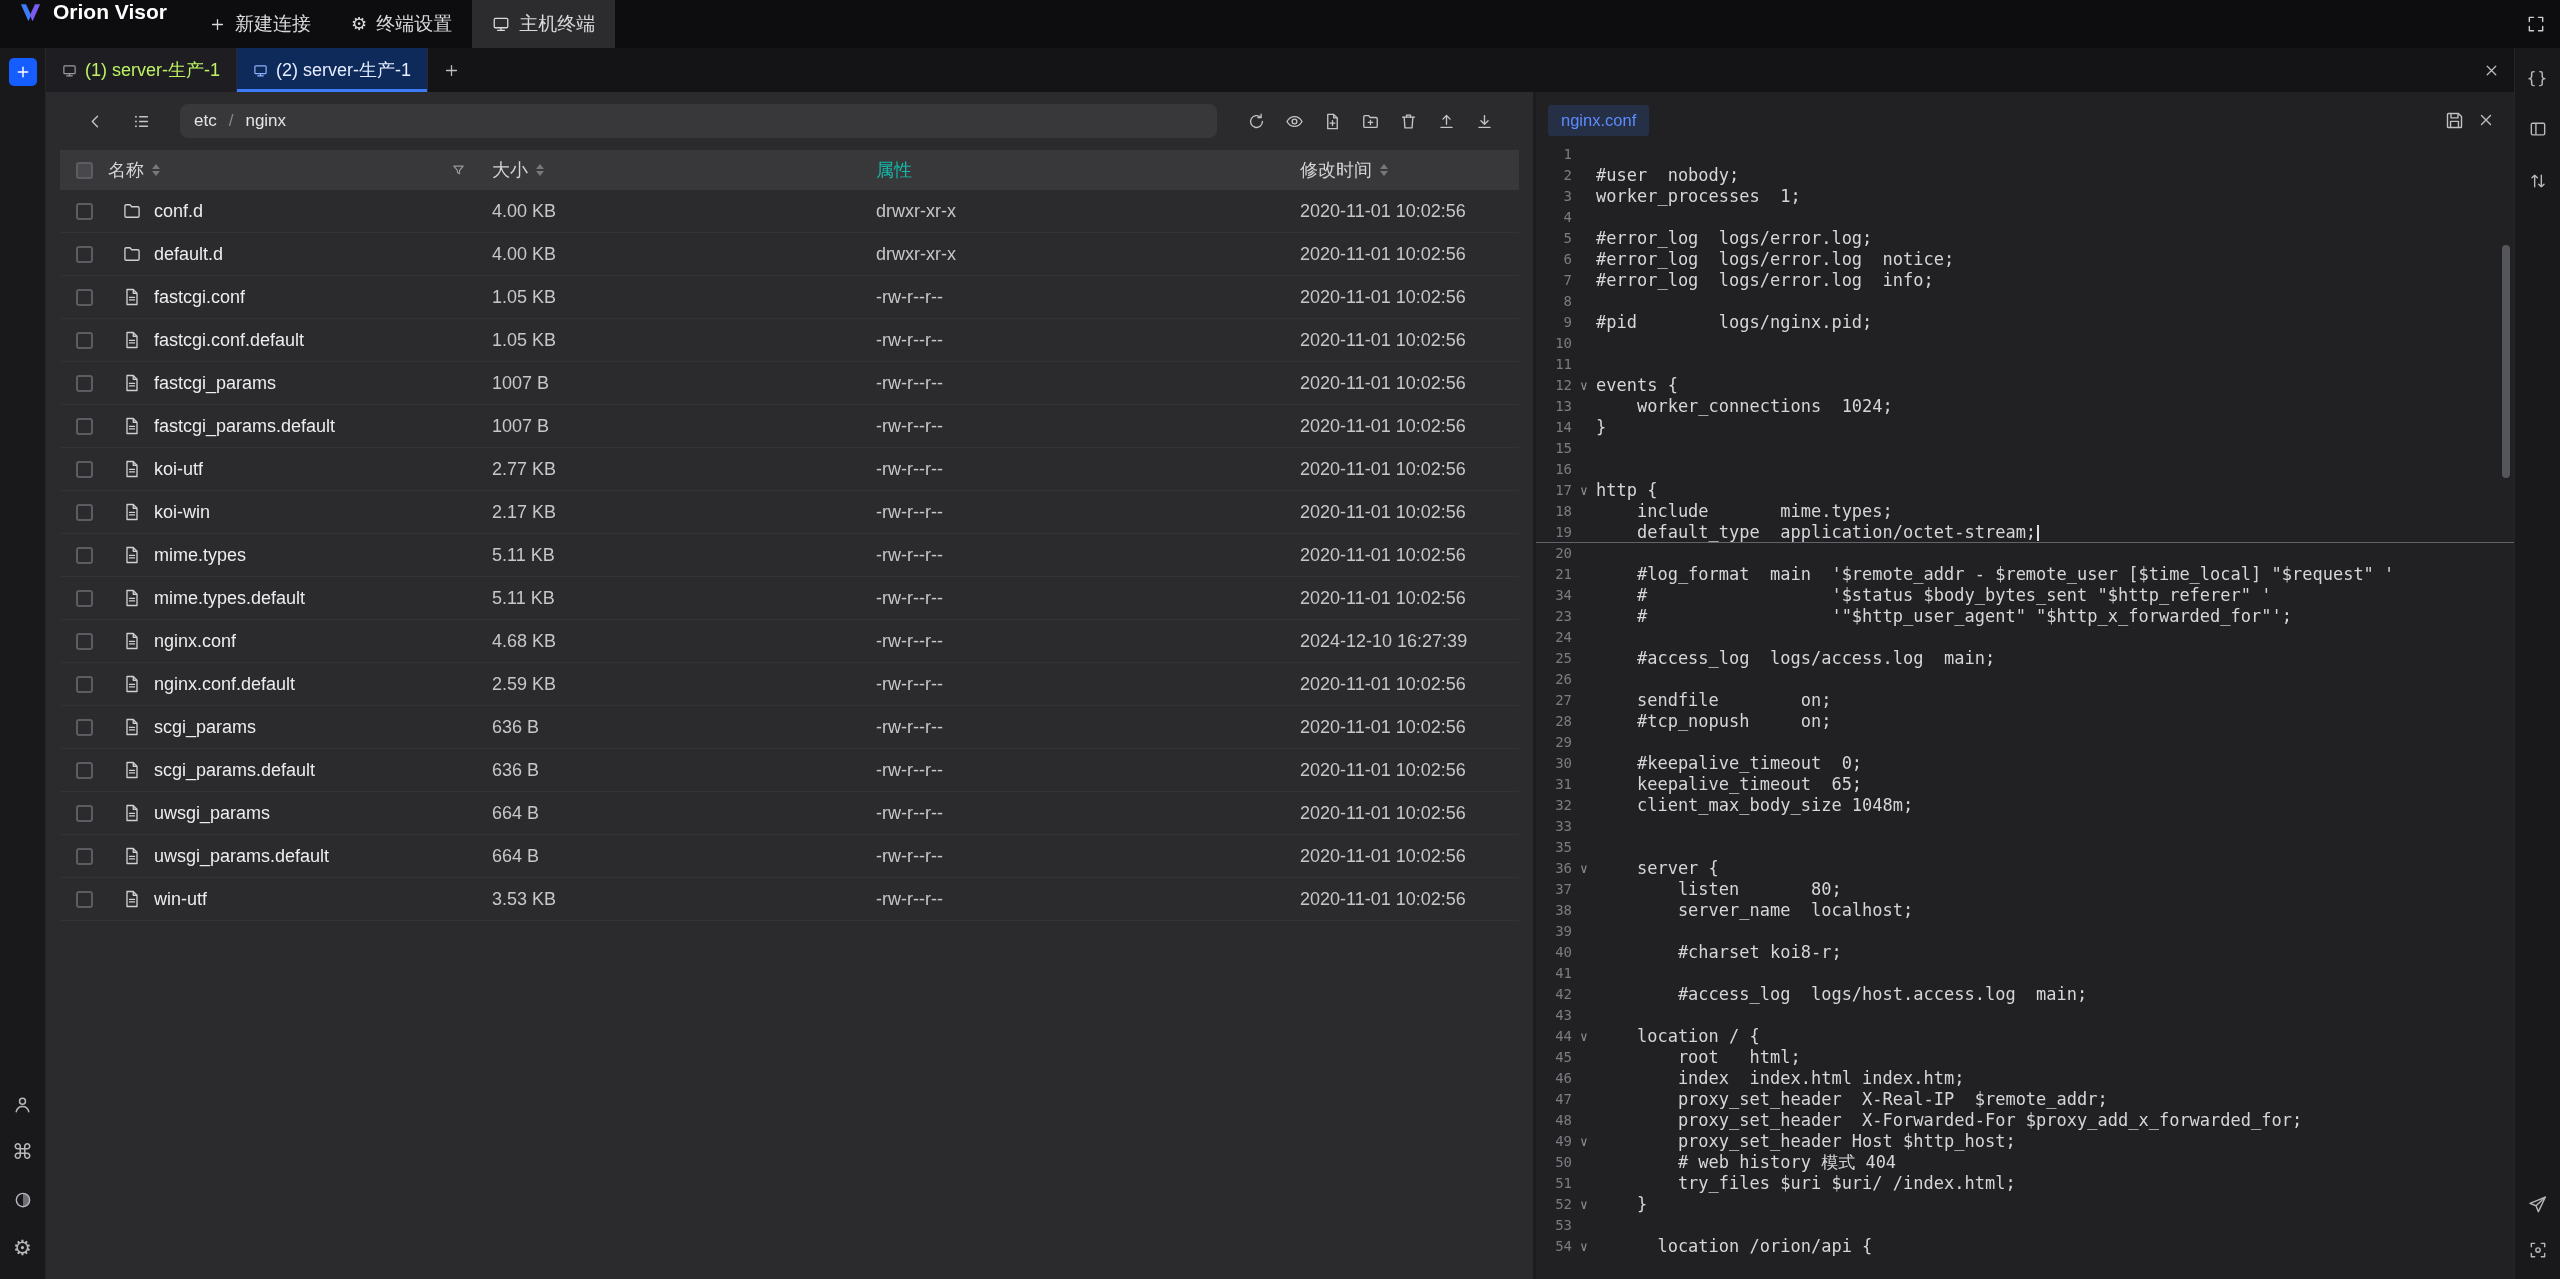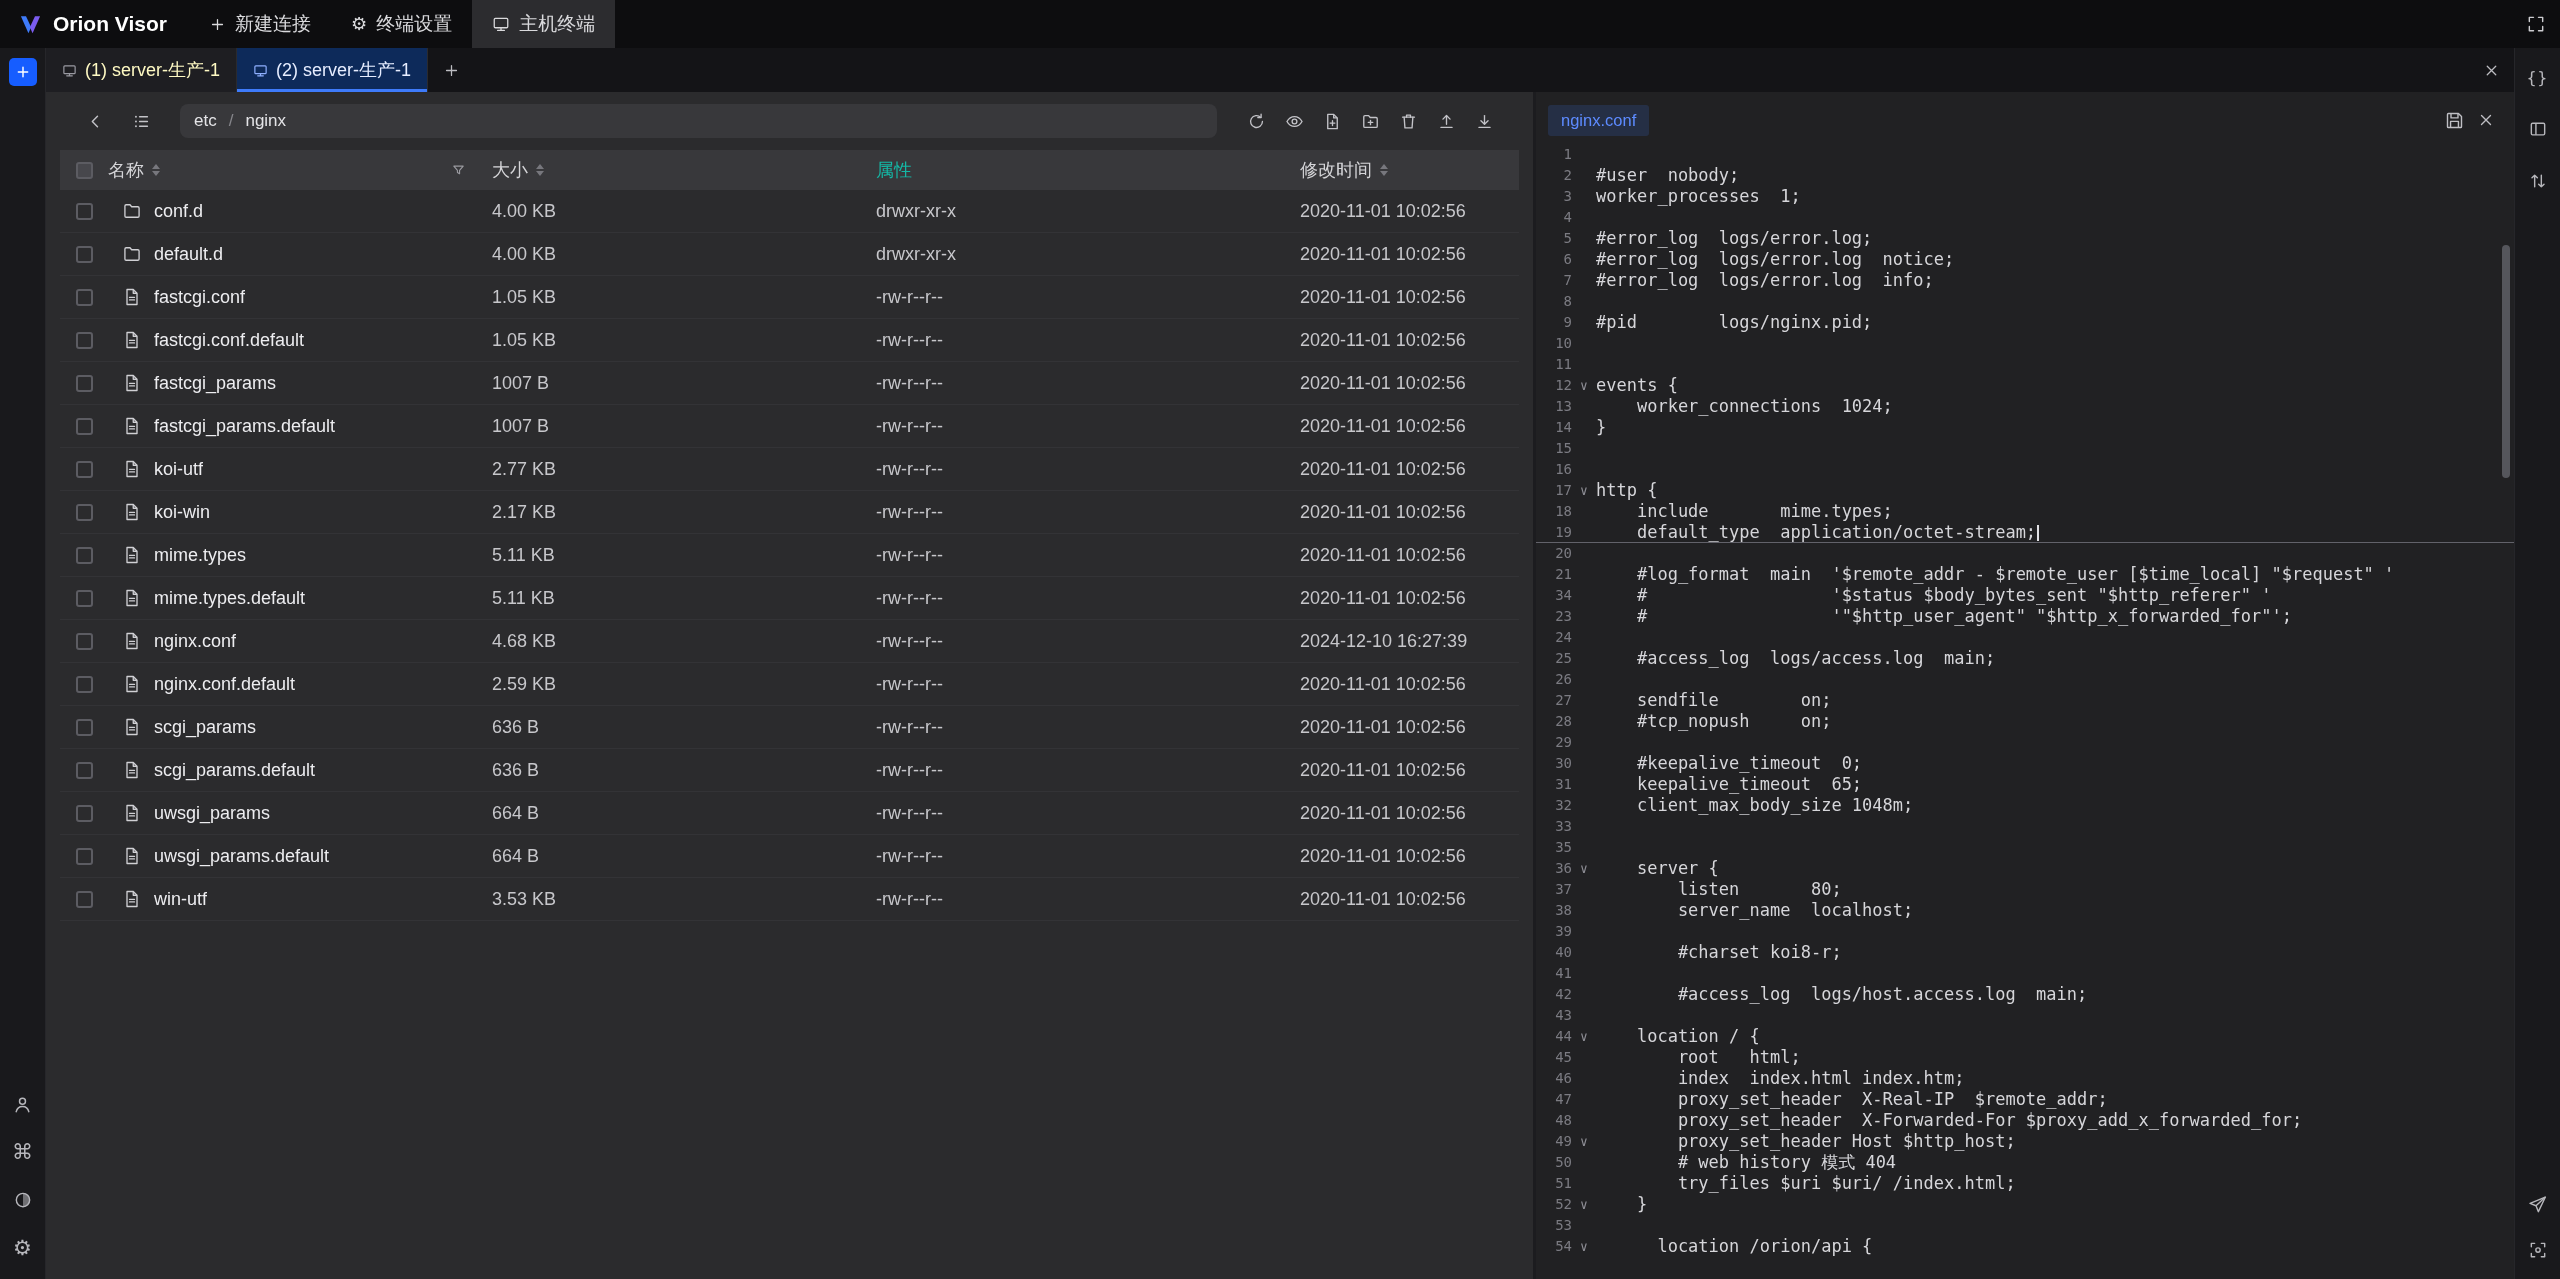--- a/index.html
+++ b/index.html
@@ -4,21 +4,21 @@
 <style>
 *{box-sizing:border-box;margin:0;padding:0}
 html,body{width:2560px;height:1279px;overflow:hidden;background:#0d0d0f}
 body{font-family:"Liberation Sans","DejaVu Sans",sans-serif;color:#e4e4e7;-webkit-font-smoothing:antialiased}
 svg{display:block}
 .icon{display:inline-flex;align-items:center;justify-content:center}
 
 
 .app{width:2560px;height:1279px;display:flex;flex-direction:column}
 .topbar{height:48px;flex:none;display:flex;align-items:stretch;background:#0d0d0f}
-.brand{display:flex;align-items:center;gap:10px;padding:0 22px 0 18px;font-size:21px;font-weight:bold;color:#fff}
+.brand{display:flex;align-items:flex-start;gap:10px;padding:0 22px 0 18px;font-size:21px;font-weight:bold;color:#fff}
 .menu{display:flex;align-items:stretch}
 .menu-item{display:flex;align-items:center;gap:9px;padding:0 20px;font-size:19px;color:#d9d9dc;cursor:pointer}
 .menu-item.active{background:#2c2c2f}
 .topbar-spacer{flex:1}
 .topbar-btn{width:48px;display:flex;align-items:center;justify-content:center;color:#cdcdd1;cursor:pointer}
 
 
 .body-row{flex:1;display:flex;min-height:0}
 .rail{width:46px;flex:none;background:#19191c;display:flex;flex-direction:column;align-items:center}
 .rail.left{border-right:1px solid #26262a;padding:10px 0 16px}
@@ -32,21 +32,21 @@
 .rail.right .rail-icon.second-bottom{margin-top:-6px}
 .g-cmd::before{content:"\2318";font-size:21px}
 .g-gear::before{content:"\2699";font-size:21px}
 .g-gear-s::before{content:"\2699";font-size:18px}
 .g-braces::before{content:"{}";font-family:"DejaVu Sans Mono",monospace;font-size:16px;letter-spacing:1px}
 
 .center{flex:1;display:flex;flex-direction:column;min-width:0}
 
 
 .tabbar{height:44px;flex:none;background:#141417;display:flex;align-items:stretch}
-.tab{display:flex;align-items:center;gap:8px;padding:0 16px;max-width:196px;font-size:18px;color:#fef9c3;background:#1e1e22;border-right:1px solid #2a2a2e;cursor:pointer;white-space:nowrap}
+.tab{display:flex;align-items:center;gap:8px;padding:0 16px;max-width:196px;font-size:18px;color:#bef264;background:#1e1e22;border-right:1px solid #2a2a2e;cursor:pointer;white-space:nowrap}
 .tab .icon{color:#9a9aa2}
 .tab.active{background:#0d2a5a;color:#e6edff;box-shadow:inset 0 -3px 0 #3e7bfa}
 .tab.active .icon{color:#8fb0ff}
 .tab-label{overflow:hidden;text-overflow:ellipsis}
 .tab-plus{width:46px;display:flex;align-items:center;justify-content:center;color:#bdbdc2;cursor:pointer}
 .tabbar-close{margin-left:auto;width:46px;display:flex;align-items:center;justify-content:center;color:#bdbdc2;cursor:pointer}
 
 
 .panels{flex:1;display:flex;min-height:0;background:#2b2b2d}
 .file-panel{flex:1;display:flex;flex-direction:column;min-width:0;background:#2b2b2d}

